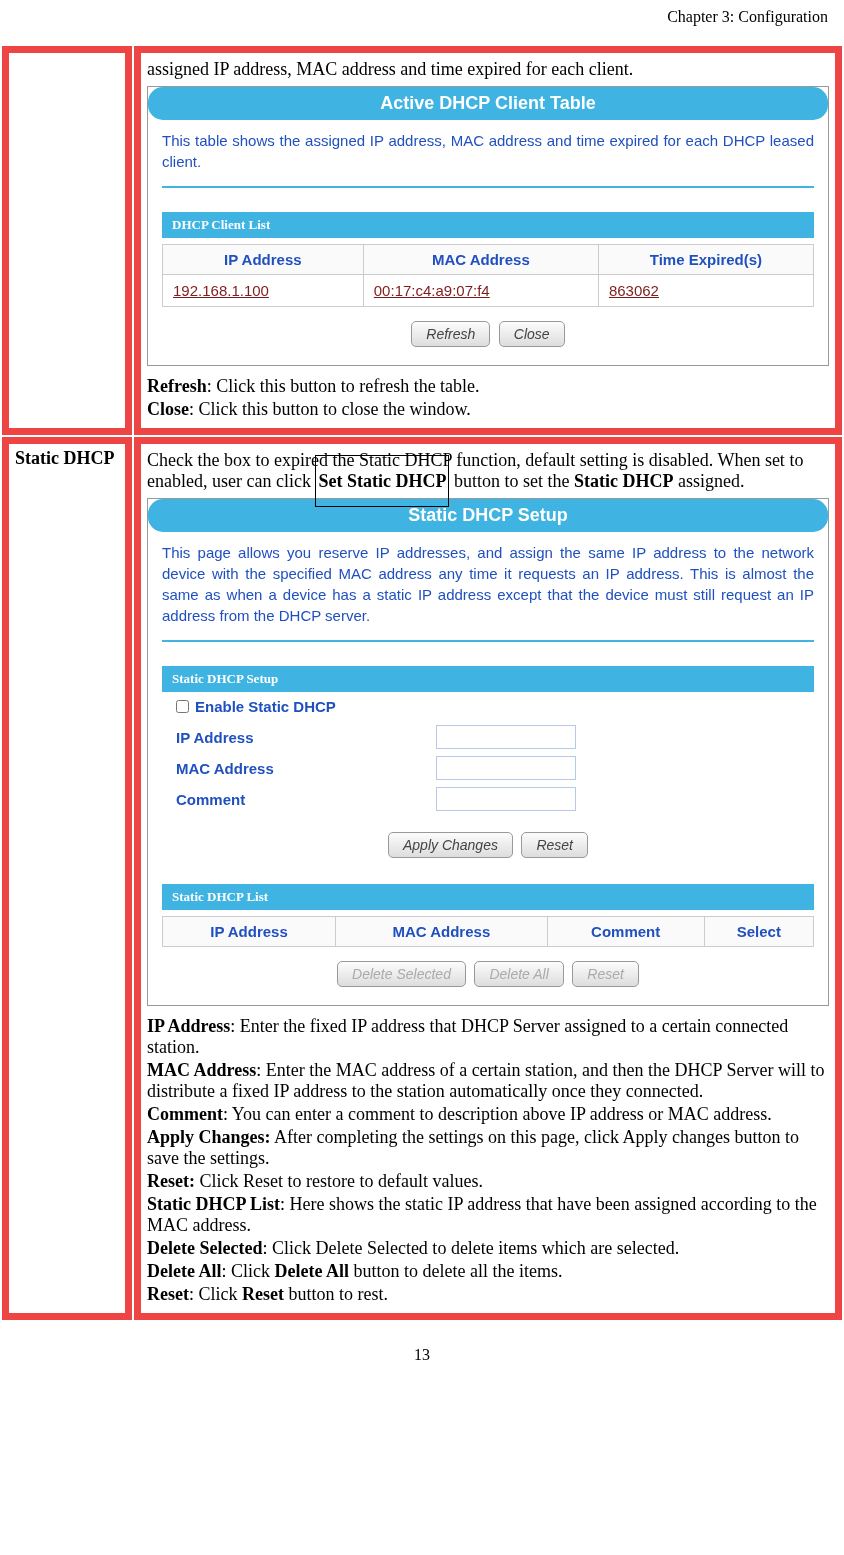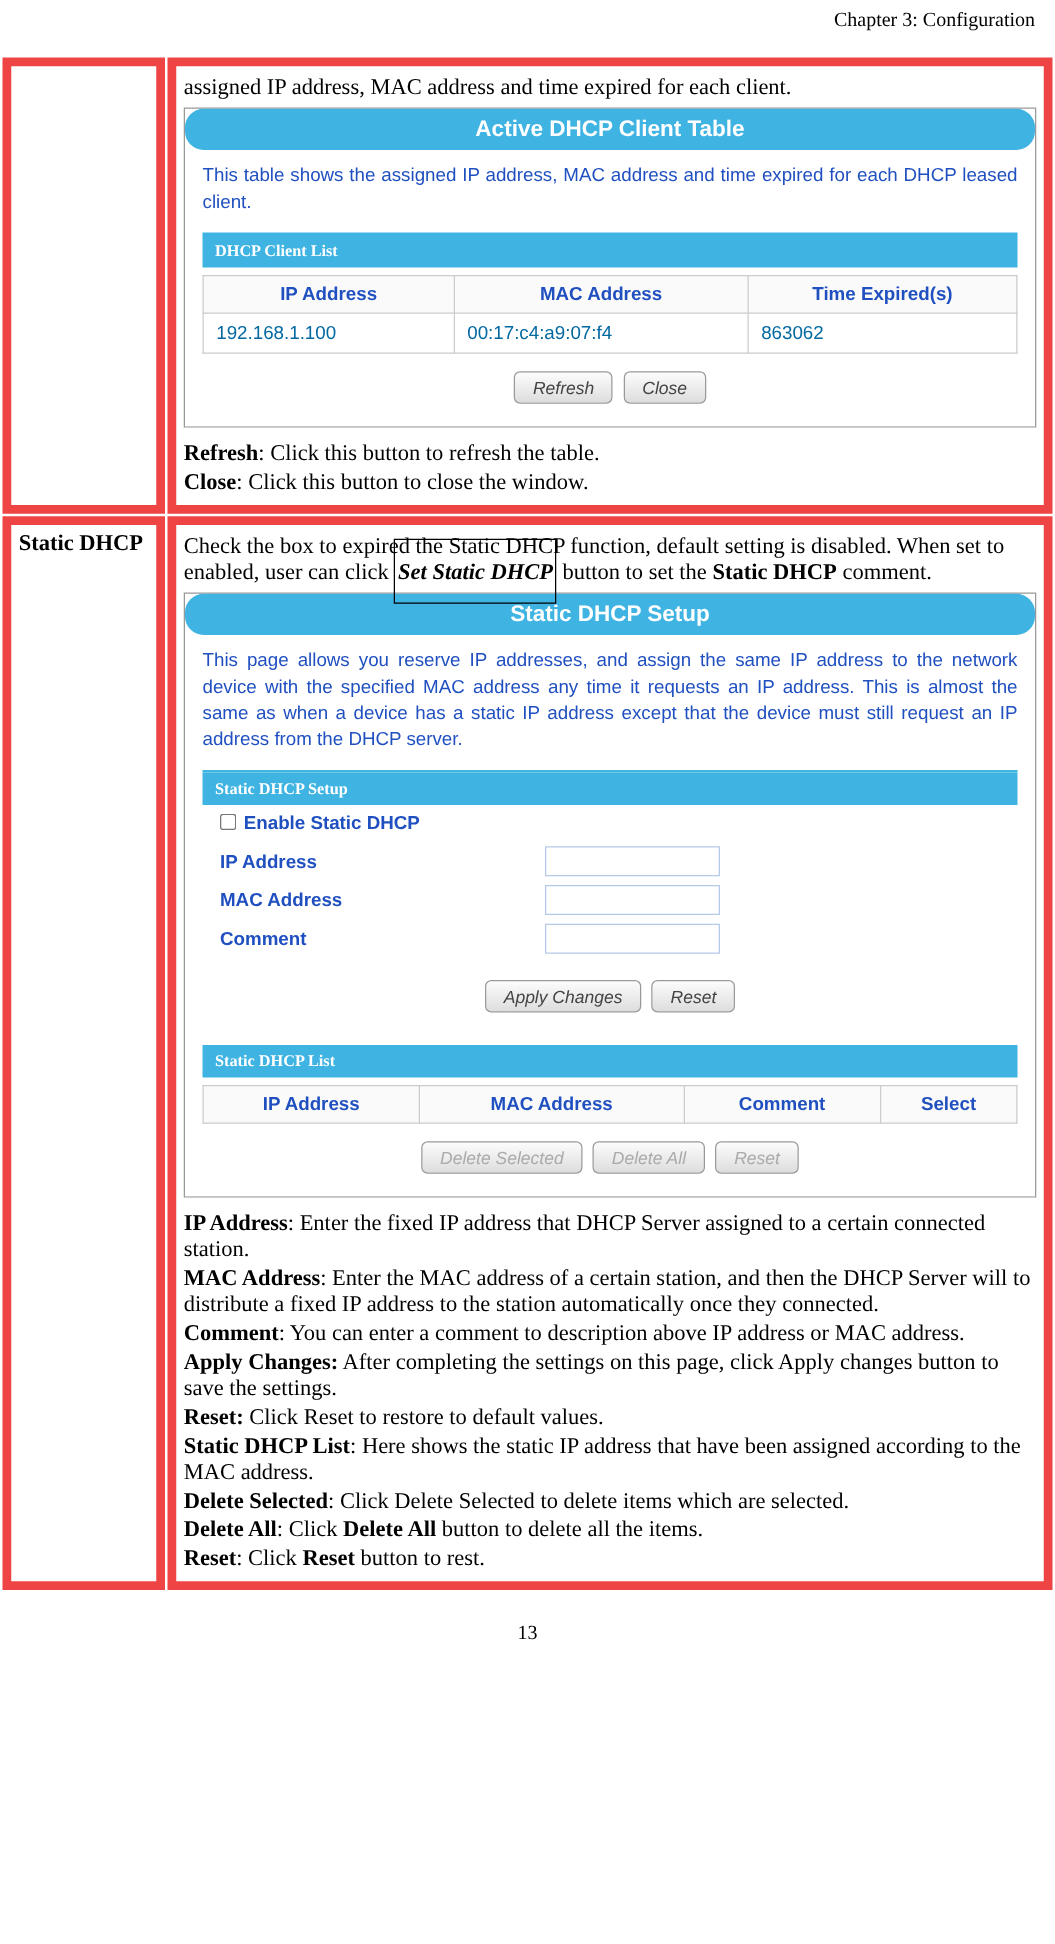--- a/index.html
+++ b/index.html
@@ -5,34 +5,34 @@
   * { box-sizing: border-box; margin: 0; padding: 0; }
   body { font-family: "Times New Roman", serif; font-size: 18px; background: #fff; color: #000; width: 844px; margin: 0 auto; }
   .header-right { text-align: right; font-size: 16px; padding: 8px 16px 18px; }
   .outer-table { width: 100%; border-collapse: separate; border-spacing: 2px; }
   .outer-table > tbody > tr > td { border: 7px solid #ef4444; vertical-align: top; padding: 4px 6px 6px; }
   .col-left { width: 130px; font-weight: bold; }
   .inner-box { border: 1px solid #999; margin: 6px 0 10px; }
   .panel-title-bar { background: #3fb3e2; color: #fff; font-family: Arial, sans-serif; font-weight: bold; text-align: center; font-size: 18px; padding: 6px 0; border-radius: 15px; }
   .panel-subtitle-bar { background: #3fb3e2; color: #fff; font-family: Liberation Serif, serif; font-weight: bold; text-align: left; font-size: 13px; padding: 5px 10px; }
   .inner-pad { padding: 10px 14px; background: #fff; }
-  .desc-text { font-family: Arial, sans-serif; color: #2050c0; font-size: 15px; line-height: 1.4; border-bottom: 2px solid #3fb3e2; padding-bottom: 14px; text-align: justify; }
+  .desc-text { font-family: Arial, sans-serif; color: #2050c0; font-size: 15px; line-height: 1.4; border-bottom: 2px solid #3fb3e2; padding-bottom: 14px; margin-bottom: 24px; text-align: justify; }
   .dhcp-table { width: 100%; border-collapse: collapse; font-family: Arial, sans-serif; font-size: 15px; margin-top: 6px; }
   .dhcp-table th { border: 1px solid #ccc; background: #fafafa; color: #2050c0; font-weight: bold; padding: 6px; }
-  .dhcp-table td { border: 1px solid #ccc; padding: 7px 10px; color: #0369a1; }
+  .dhcp-table td { border: 1px solid #ccc; padding: 7px 10px; color: #7f1d1d; text-decoration: underline; }
   .gradient-btn { display: inline-block; font-family: Arial, sans-serif; font-size: 14px; padding: 4px 14px; border: 1px solid #999; border-radius: 5px; background: linear-gradient(#fcfcfc, #ddd); color: #444; margin: 0 2px; }
   .gradient-btn.disabled { color: #aaa; }
   .btn-row { text-align: center; padding: 14px 0 8px; font-style: italic; }
   .form-row { display: flex; align-items: center; font-family: Arial, sans-serif; font-size: 15px; margin: 7px 0 7px 14px; }
   .form-row label { color: #2050c0; font-weight: bold; width: 260px; }
   .form-row input[type=text] { border: 1px solid #b5c9e8; padding: 3px 6px; font-size: 14px; width: 140px; }
   .enable-row { font-family: Arial, sans-serif; color: #2050c0; font-weight: bold; font-size: 15px; margin: 6px 0 10px 14px; }
   .enable-row input { position: relative; top: 1px; margin-right: 6px; }
   .def-line { margin: 2px 0; }
-  .boxed { border: 1.5px solid #000; padding: 15px 2px; font-weight: bold; font-style: italic; }
+  .boxed { border: 1.5px solid #000; padding: 15px 2px; font-weight: bold; }
   .page-num { text-align: center; font-size: 16px; padding: 24px 0 10px; }
   .list-table { width: 100%; border-collapse: collapse; font-family: Arial, sans-serif; font-size: 15px; margin-top: 6px; }
   .list-table th { border: 1px solid #ccc; background: #fafafa; color: #2050c0; font-weight: bold; padding: 6px; }
 </style>
 </head>
 <body>
 
 <div class="header-right">Chapter 3: Configuration</div>
 
 <table class="outer-table">
@@ -74,21 +74,21 @@
     <div class="def-line">
       <b>Close</b><span>: Click this button to close the window.</span>
     </div>
   </td>
 </tr>
 
 <tr>
   <td class="col-left">Static DHCP</td>
   <td>
     <div class="def-line">
-      <span>Check the box to expired the Static DHCP function, default setting is disabled. When set to enabled, user can click </span><span class="boxed">Set Static DHCP</span><span> button to set the </span><b>Static DHCP</b><span> comment.</span>
+      <span>Check the box to expired the Static DHCP function, default setting is disabled. When set to enabled, user can click </span><span class="boxed">Set Static DHCP</span><span> button to set the </span><b>Static DHCP</b><span> assigned.</span>
     </div>
 
     <div class="inner-box">
       <div class="panel-title-bar">Static DHCP Setup</div>
       <div class="inner-pad">
         <div class="desc-text">This page allows you reserve IP addresses, and assign the same IP address to the network device with the specified MAC address any time it requests an IP address. This is almost the same as when a device has a static IP address except that the device must still request an IP address from the DHCP server.</div>
 
         <div class="panel-subtitle-bar">Static DHCP Setup</div>
         <div class="enable-row">
           <input type="checkbox" style=""><span>Enable Static DHCP</span>

